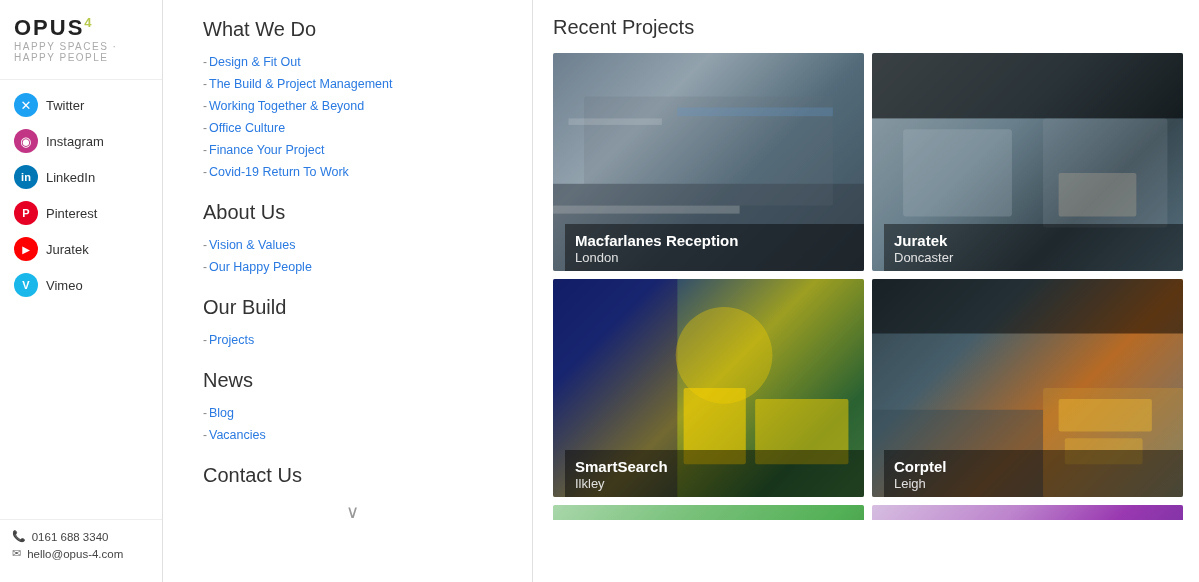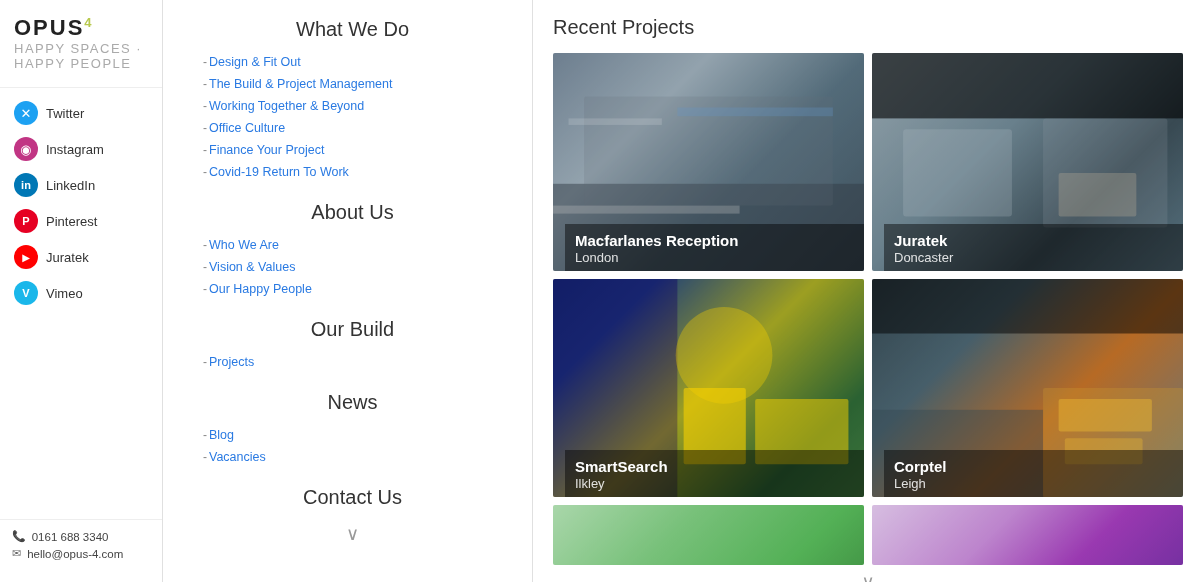--- a/index.html
+++ b/index.html
@@ -40,21 +40,21 @@
     }
 
     .logo-superscript {
       font-size: 13px;
       color: #b8c94e;
       vertical-align: super;
       font-weight: 700;
     }
 
     .logo-tagline {
-      font-size: 13px;
+      font-size: 10px;
       color: #aaa;
       letter-spacing: 1.5px;
       text-transform: uppercase;
       margin-top: 2px;
     }
 
     .social-links {
       display: flex;
       flex-direction: column;
       gap: 2px;
@@ -123,21 +123,20 @@
 
     .middle-col::-webkit-scrollbar { width: 4px; }
     .middle-col::-webkit-scrollbar-thumb { background: #ccc; }
 
     .section-heading {
       font-size: 20px;
       font-weight: 300;
       color: #333;
       margin-bottom: 10px;
       margin-top: 18px;
-      text-align: center;
     }
 
     .section-heading:first-child { margin-top: 6px; }
 
     .menu-item {
       display: block;
       font-size: 12.5px;
       color: #2a7ae2;
       text-decoration: none;
       padding: 4px 0;
@@ -147,21 +146,21 @@
     .menu-prefix {
       color: #888;
       margin-right: 2px;
       font-size: 12px;
     }
 
     
     .right-col {
       flex: 1;
       padding: 10px 16px 10px 20px;
-      height: 582px;
+      height: 520px;
       overflow-y: auto;
       overflow-x: hidden;
     }
 
     .right-col::-webkit-scrollbar { width: 4px; }
     .right-col::-webkit-scrollbar-thumb { background: #ccc; }
 
     .section-heading-right {
       font-size: 20px;
       font-weight: 300;
@@ -325,23 +324,20 @@
   </a>
   <a class="menu-item" href="#">
     <span class="menu-prefix">-</span><span>Finance Your Project</span>
   </a>
   <a class="menu-item" href="#">
     <span class="menu-prefix">-</span><span>Covid-19 Return To Work</span>
   </a>
 
   <h2 class="section-heading">About Us</h2>
   <a class="menu-item" href="#">
-    <span class="menu-prefix">-</span><span>Who We Are</span>
-  </a>
-  <a class="menu-item" href="#">
     <span class="menu-prefix">-</span><span>Vision &amp; Values</span>
   </a>
   <a class="menu-item" href="#">
     <span class="menu-prefix">-</span><span>Our Happy People</span>
   </a>
 
   <h2 class="section-heading">Our Build</h2>
   <a class="menu-item" href="#">
     <span class="menu-prefix">-</span><span>Projects</span>
   </a>

